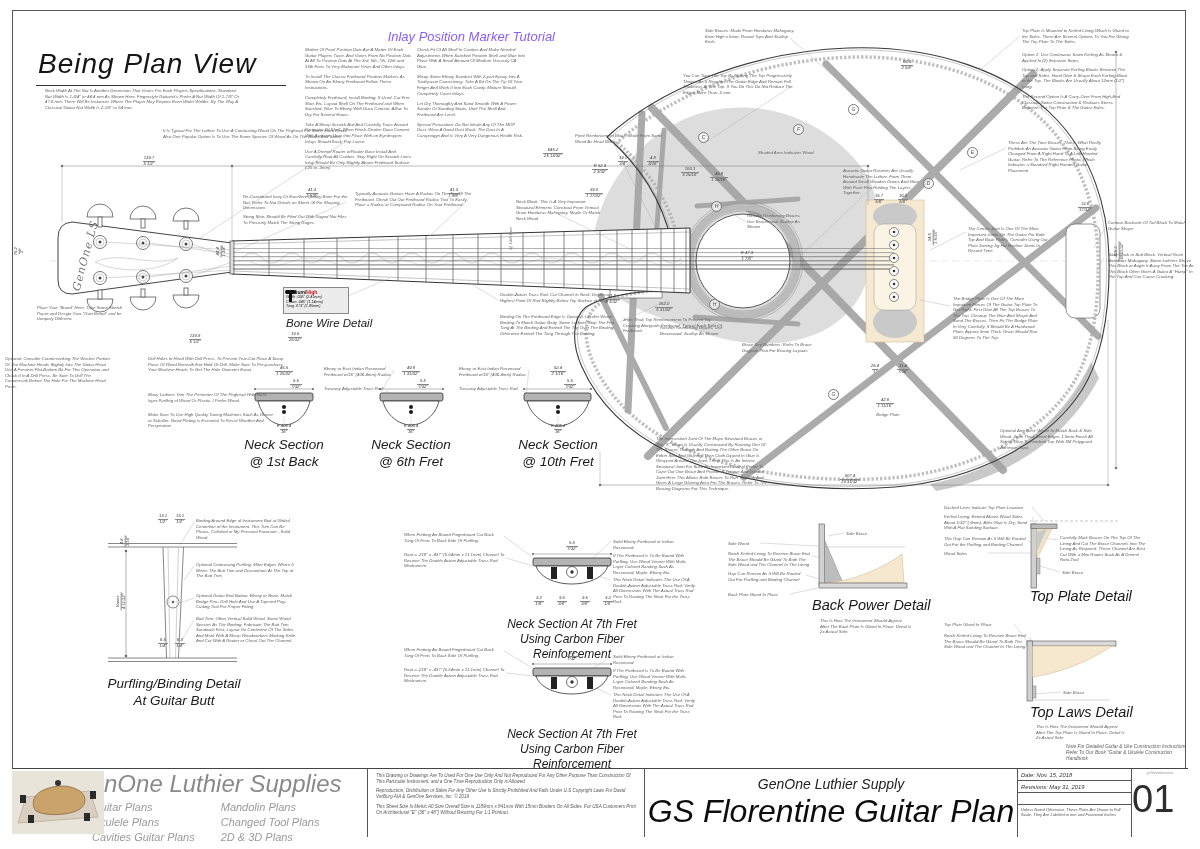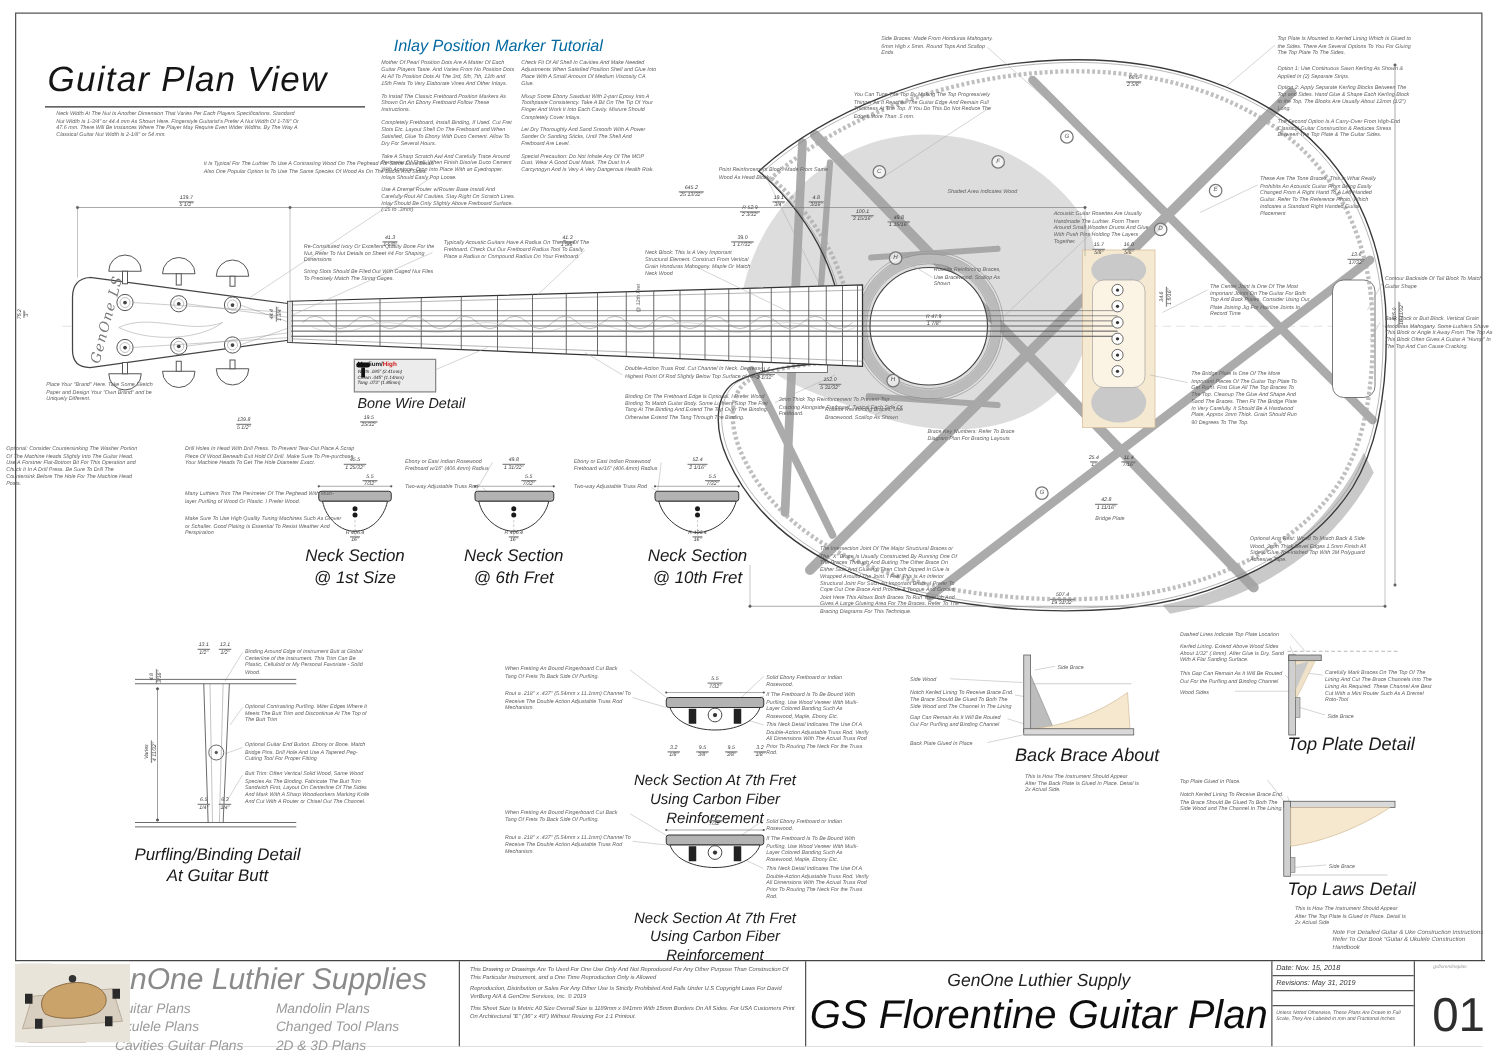--- a/index.html
+++ b/index.html
@@ -2,21 +2,21 @@
 <html><head>
 <meta charset="utf-8">
 <style>
   html,body{margin:0;padding:0;background:#e8e8e8;}
   #sheet{position:relative;width:1200px;height:849px;background:#ffffff;overflow:hidden;
          font-family:"Liberation Sans","DejaVu Sans",sans-serif;}
   .frame{position:absolute;left:12px;top:10px;width:1174px;height:827px;border:1.3px solid #555;box-sizing:border-box;}
   svg{position:absolute;left:0;top:0;}
   .page-title{position:absolute;left:36px;top:48px;font-size:28px;font-style:italic;color:#151515;
               border-bottom:1.8px solid #333;padding:0 30px 5px 2px;letter-spacing:1px;}
-  .tut-title{position:absolute;left:315px;top:29px;width:240px;text-align:left;font-size:13px;font-style:italic;color:#0369a1;}
+  .tut-title{position:absolute;left:315px;top:29px;width:240px;text-align:right;font-size:13px;font-style:italic;color:#8b5cf6;}
   .tut-col{position:absolute;top:47px;width:108px;}
   #tut-left{left:305px;} #tut-right{left:417px;}
   .tut-col p{margin:0 0 4.5px 0;font-style:italic;font-size:4.3px;line-height:1.3;color:#5f5f5f;}
   .note{position:absolute;font-style:italic;font-size:4.3px;line-height:1.28;color:#5f5f5f;transform-origin:left top;}
   .dim{position:absolute;width:34px;font-size:4.2px;line-height:1.15;color:#3c3c3c;text-align:center;
        transform-origin:center center;font-style:italic;}
   .dim .frac{display:inline-block;border-top:0.7px solid #888;padding:0 1px;}
   .bkey{position:absolute;width:9px;height:9px;border:0.8px solid #777;border-radius:50%;
         font:italic 5px/9px "Liberation Sans",sans-serif;color:#555;text-align:center;background:rgba(255,255,255,0.65);}
   .brand-rot{position:absolute;left:76px;top:284px;font-family:"DejaVu Serif","Liberation Serif",serif;
@@ -45,21 +45,21 @@
   .tb-copy p{margin:0 0 3.2px 0;font-size:4.6px;line-height:1.32;font-style:italic;color:#555;}
   .tb-title{width:373px;display:flex;flex-direction:column;align-items:center;justify-content:center;}
   .tb-company{font-style:italic;font-size:14px;color:#222;margin-bottom:1px;}
   .tb-plan{font-style:italic;font-size:32px;color:#0d0d0d;white-space:nowrap;}
   .tb-date{width:114px;display:flex;flex-direction:column;}
   .tb-row{border-bottom:0.8px solid #555;font-size:5.8px;font-style:italic;padding:3px 3px 2px;color:#333;}
   .tb-empty{height:6px;}
   .tb-note{font-size:4px;font-style:italic;padding:2px 3px;color:#555;line-height:1.35;}
   .tb-num{flex:1;border-right:none;}
   .tb-file{position:absolute;top:2px;left:0;right:0;text-align:center;font-size:3.8px;color:#999;font-style:italic;}
-  .tb-sheetnum{position:absolute;top:9px;left:0;right:0;text-align:right;font-size:38px;color:#2e2e2e;margin-top:14px;}
+  .tb-sheetnum{position:absolute;top:9px;left:0;right:0;text-align:left;font-size:38px;color:#2e2e2e;}
 </style>
 </head>
 <body>
 
 <div id="sheet">
   <div class="frame"></div>
 
   <svg width="1200" height="770" viewBox="0 0 1200 770">
 
     <line x1="50" y1="261" x2="1165" y2="261" stroke="#999" stroke-width="0.5" stroke-dasharray="7 4" opacity="0.45"></line>
@@ -372,21 +372,21 @@
 
     <g>
       <rect x="1027" y="641" width="89" height="5" fill="#d9d9d9" stroke="#555" stroke-width="0.6"></rect>
       <rect x="1027" y="641" width="5.5" height="60" fill="#d0d0d0" stroke="#555" stroke-width="0.6"></rect>
       <path d="M 1032.5,646 L 1112,646 C 1085,664 1055,674 1032.5,677 Z" fill="#f5e8cf" stroke="#cbb48e" stroke-width="0.5"></path>
       <line x1="1032" y1="700" x2="1110" y2="700" stroke="#999" stroke-width="0.4"></line>
       <rect x="1032.5" y="686" width="3.5" height="12" fill="#c4c4c4" stroke="#666" stroke-width="0.4"></rect>
     </g>
   </svg>
 
-  <div class="page-title">Guitar Plan View</div>
+  <div class="page-title">Being Plan View</div>
   <div class="tut-title">Inlay Position Marker Tutorial</div>
   <div id="tut-left" class="tut-col">
       <p>Mother Of Pearl Position Dots Are A Matter Of Each Guitar Players Taste. And Varies From No Position Dots At All To Position Dots At The 3rd, 5th, 7th, 12th and 15th Frets To Very Elaborate Vines And Other Inlays.</p>
       <p>To Install The Classic Fretboard Position Markers As Shown On An Ebony Fretboard Follow These Instructions.</p>
       <p>Completely Fretboard, Install Binding, If Used. Cut Fret Slots Etc. Layout Shell On The Fretboard and When Satisfied, Glue To Ebony With Duco Cement. Allow To Dry For Several Hours.</p>
       <p>Take A Sharp Scratch Awl And Carefully Trace Around Perimeter Of Shell. When Finish Disolve Duco Cement With Acetone, Drop Into Place With an Eyedropper. Inlays Should Easly Pop Loose.</p>
       <p>Use A Dremel Router w/Router Base Install And Carefully Rout All Cavities. Stay Right On Scratch Lines. Inlay Should Be Only Slightly Above Fretboard Surface. (.25 to .3mm)</p>
     </div>
   <div id="tut-right" class="tut-col">
       <p>Check Fit Of All Shell In Cavities And Make Needed Adjustments When Satisfied Position Shell and Glue Into Place With A Small Amount Of Medium Viscosity CA Glue.</p>
@@ -408,21 +408,21 @@
         <div>Width .095" (2.41mm)</div>
         <div>Crown .045" (1.14mm)</div>
         <div>Tang .073" (1.85mm)</div>
       </div>
     </div>
   </div>
   <div class="fw-label">Bone Wire Detail</div>
 
   <div class="sec-label" style="left:224px;top:437px;width:120px;">
     <div>Neck Section</div>
-      <div>@ 1st Size</div>
+      <div>@ 1st Back</div>
   </div>
   <div class="sec-label" style="left:351px;top:437px;width:120px;">
     <div>Neck Section</div>
       <div>@ 6th Fret</div>
   </div>
   <div class="sec-label" style="left:498px;top:437px;width:120px;">
     <div>Neck Section</div>
       <div>@ 10th Fret</div>
   </div>
   <div class="sec-label s7-label" style="left:497px;top:617px;width:150px;">
@@ -432,21 +432,21 @@
   </div>
   <div class="sec-label s7-label" style="left:497px;top:727px;width:150px;">
     <div>Neck Section At 7th Fret</div>
       <div>Using Carbon Fiber</div>
       <div>Reinforcement</div>
   </div>
   <div class="sec-label det-title-2l" style="left:104px;top:676px;width:140px;">
     <div>Purfling/Binding Detail</div>
       <div>At Guitar Butt</div>
   </div>
-  <div class="det-title" style="left:812px;top:597px;">Back Brace About</div>
+  <div class="det-title" style="left:812px;top:597px;">Back Power Detail</div>
   <div class="det-title" style="left:1030px;top:588px;">Top Plate Detail</div>
   <div class="det-title" style="left:1030px;top:704px;">Top Laws Detail</div>
 
   <div id="ann-layer">
       <div class="note" style="left: 45px; top: 88px; width: 195px;">Neck Width At The Nut Is Another Dimension That Varies Per Each Players Specifications. Standard Nut Width Is 1-3/4" or 44.4 mm As Shown Here. Fingerstyle Guitarist's Prefer A Nut Width Of 1-7/8" Or 47.6 mm. There Will Be Instances Where The Player May Require Even Wider Widths. By The Way A Classical Guitar Nut Width Is 2-1/8" or 54 mm.</div>
       <div class="note" style="left: 163px; top: 128px; width: 185px;">It Is Typical For The Luthier To Use A Contrasting Wood On The Peghead For Some Extra Detail. Also One Popular Option Is To Use The Same Species Of Wood As On The Backs And Sides.</div>
       <div class="note" style="left: 37px; top: 305px; width: 88px;">Place Your "Brand" Here. Take Some Sketch Paper and Design Your "Own Brand" and be Uniquely Different.</div>
       <div class="note" style="left: 5px; top: 356px; width: 108px;">Optional: Consider Countersinking The Washer Portion Of The Machine Heads Slightly Into The Guitar Head. Use A Forstner Flat-Bottom Bit For This Operation and Chuck It In A Drill Press. Be Sure To Drill The Countersink Before The Hole For The Machine Head Posts.</div>
       <div class="note" style="left: 148px; top: 356px; width: 140px;">Drill Holes In Head With Drill Press. To Prevent Tear-Out Place A Scrap Piece Of Wood Beneath Exit Hold Of Drill. Make Sure To Pre-purchase Your Machine Heads To Get The Hole Diameter Exact.</div>
       <div class="note" style="left: 148px; top: 392px; width: 125px;">Many Luthiers Trim The Perimeter Of The Peghead With Multi-layer Purfling of Wood Or Plastic. I Prefer Wood.</div>

